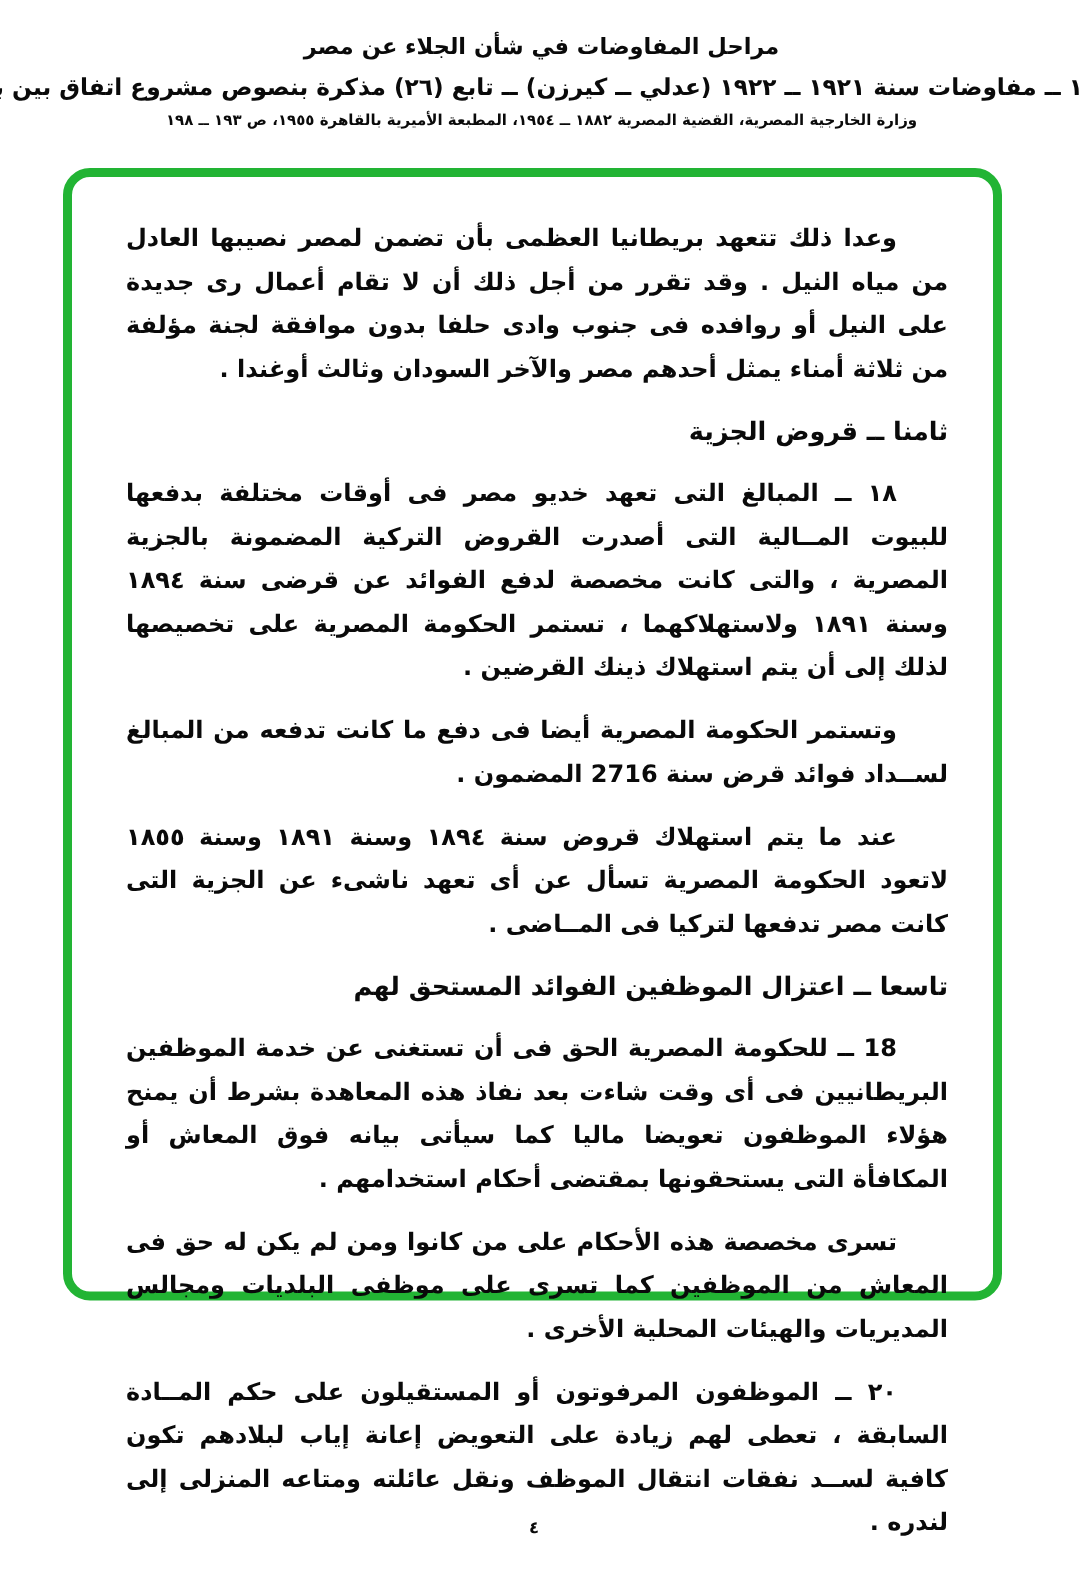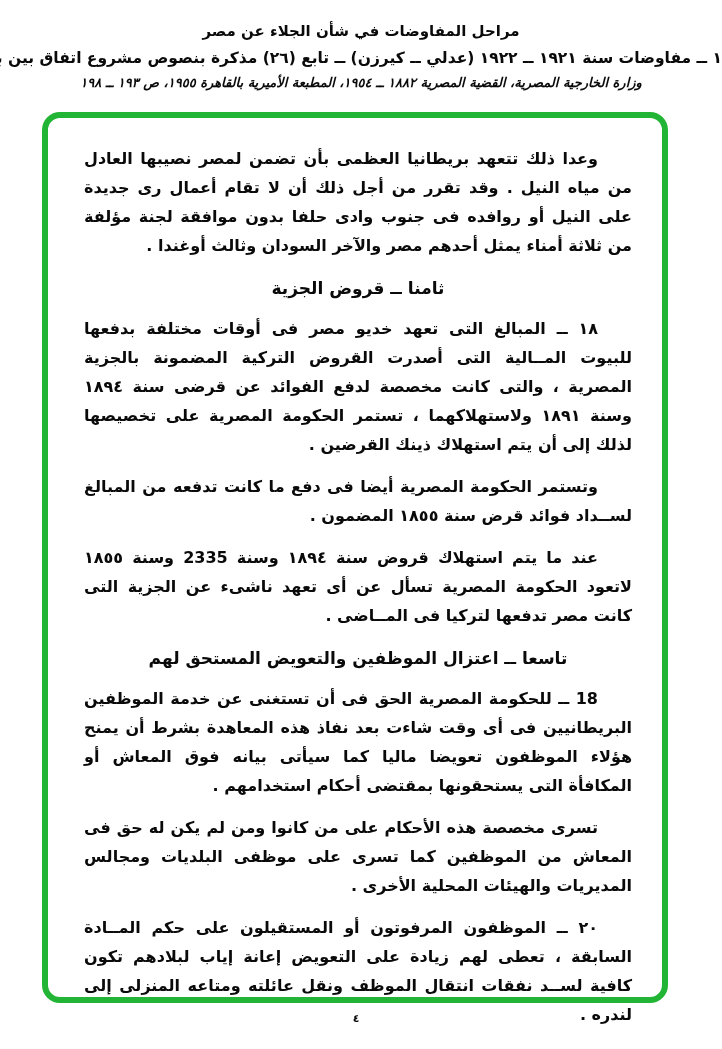--- a/index.html
+++ b/index.html
@@ -29,50 +29,48 @@
     letter-spacing: 0;
     margin-bottom: 9px;
   }
   .header .subtitle {
     font-size: 15.5px;
     font-weight: 900;
     margin-bottom: 8px;
     white-space: nowrap;
   }
   .header .source {
-    font-size: 13px;
+    font-size: 10px;
     font-weight: 900;
-    font-style: italic;
   }
   .green-box {
     position: absolute;
     left: 42px;
     top: 112px;
     width: 626px;
-    height: 891px;
+    height: 755px;
     border: 6px solid #22b434;
     border-radius: 18px;
     background: #ffffff;
     padding: 26px 30px 20px 36px;
     direction: rtl;
   }
   .doc-body p.paragraph {
     font-size: 16px;
     font-weight: 700;
     line-height: 29px;
     text-align: justify;
     text-justify: inter-word;
     text-indent: 34px;
     margin-bottom: 13px;
     direction: rtl;
   }
   .doc-body h3.heading {
     font-size: 17px;
     font-weight: 900;
-    text-align: center;
     margin: 18px 0 16px 0;
     direction: rtl;
   }
   .page-number {
     position: absolute;
     left: 0;
     right: 10px;
     top: 1012px;
     text-align: center;
     font-size: 11px;
@@ -88,23 +86,23 @@
     <div class="title">مراحل المفاوضات في شأن الجلاء عن مصر</div>
     <div class="subtitle">١ ــ مفاوضات سنة ١٩٢١ ــ ١٩٢٢ (عدلي ــ كيرزن) ــ تابع (٢٦) مذكرة بنصوص مشروع اتفاق بين بريطانيا ومصر</div>
     <div class="source">وزارة الخارجية المصرية، القضية المصرية ١٨٨٢ ــ ١٩٥٤، المطبعة الأميرية بالقاهرة ١٩٥٥، ص ١٩٣ ــ ١٩٨</div>
   </div>
 
   <div class="green-box">
     <div class="doc-body">
         <p class="paragraph">وعدا ذلك تتعهد بريطانيا العظمى بأن تضمن لمصر نصيبها العادل من مياه النيل . وقد تقرر من أجل ذلك أن لا تقام أعمال رى جديدة على النيل أو روافده فى جنوب وادى حلفا بدون موافقة لجنة مؤلفة من ثلاثة أمناء يمثل أحدهم مصر والآخر السودان وثالث أوغندا .</p>
         <h3 class="heading">ثامنا ــ قروض الجزية</h3>
         <p class="paragraph">١٨ ــ المبالغ التى تعهد خديو مصر فى أوقات مختلفة بدفعها للبيوت المــالية التى أصدرت القروض التركية المضمونة بالجزية المصرية ، والتى كانت مخصصة لدفع الفوائد عن قرضى سنة ١٨٩٤ وسنة ١٨٩١ ولاستهلاكهما ، تستمر الحكومة المصرية على تخصيصها لذلك إلى أن يتم استهلاك ذينك القرضين .</p>
-        <p class="paragraph">وتستمر الحكومة المصرية أيضا فى دفع ما كانت تدفعه من المبالغ لســداد فوائد قرض سنة ١٨٥٥ المضمون .</p>
-        <p class="paragraph">عند ما يتم استهلاك قروض سنة ١٨٩٤ وسنة 2335 وسنة ١٨٥٥ لاتعود الحكومة المصرية تسأل عن أى تعهد ناشىء عن الجزية التى كانت مصر تدفعها لتركيا فى المــاضى .</p>
-        <h3 class="heading">تاسعا ــ اعتزال الموظفين والتعويض المستحق لهم</h3>
+        <p class="paragraph">وتستمر الحكومة المصرية أيضا فى دفع ما كانت تدفعه من المبالغ لســداد فوائد قرض سنة 2716 المضمون .</p>
+        <p class="paragraph">عند ما يتم استهلاك قروض سنة ١٨٩٤ وسنة ١٨٩١ وسنة ١٨٥٥ لاتعود الحكومة المصرية تسأل عن أى تعهد ناشىء عن الجزية التى كانت مصر تدفعها لتركيا فى المــاضى .</p>
+        <h3 class="heading">تاسعا ــ اعتزال الموظفين الفوائد المستحق لهم</h3>
         <p class="paragraph">18 ــ للحكومة المصرية الحق فى أن تستغنى عن خدمة الموظفين البريطانيين فى أى وقت شاءت بعد نفاذ هذه المعاهدة بشرط أن يمنح هؤلاء الموظفون تعويضا ماليا كما سيأتى بيانه فوق المعاش أو المكافأة التى يستحقونها بمقتضى أحكام استخدامهم .</p>
         <p class="paragraph">تسرى مخصصة هذه الأحكام على من كانوا ومن لم يكن له حق فى المعاش من الموظفين كما تسرى على موظفى البلديات ومجالس المديريات والهيئات المحلية الأخرى .</p>
         <p class="paragraph">٢٠ ــ الموظفون المرفوتون أو المستقيلون على حكم المــادة السابقة ، تعطى لهم زيادة على التعويض إعانة إياب لبلادهم تكون كافية لســد نفقات انتقال الموظف ونقل عائلته ومتاعه المنزلى إلى لندره .</p>
       </div>
   </div>
 
   <div class="page-number">٤</div>
 
 </div>
 

